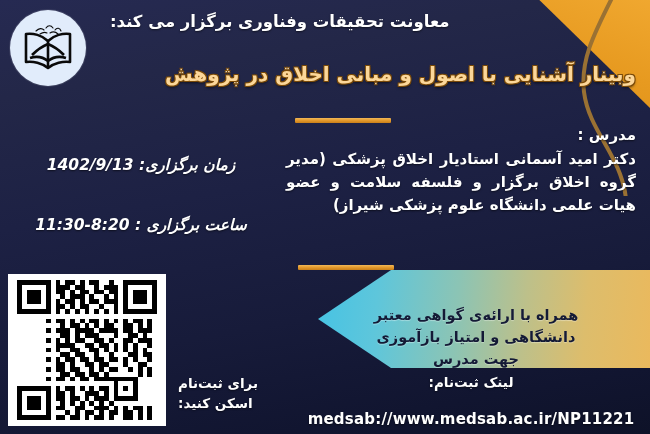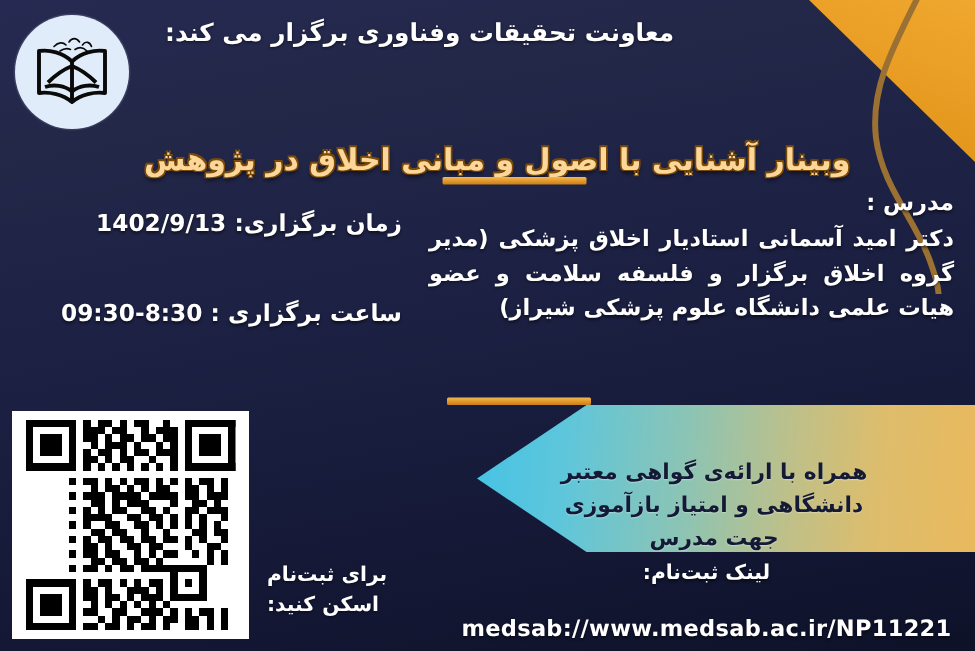--- a/index.html
+++ b/index.html
@@ -29,28 +29,27 @@
   
   .header-line{
     position:absolute;top:12px;right:14px;left:110px;
     text-align:left;direction:rtl;
     color:#ffffff;font-size:16.5px;font-weight:bold;letter-spacing:.2px;
     text-shadow:0 1px 2px rgba(0,0,0,.55);
     white-space:nowrap;
   }
   .poster-title{
     position:absolute;top:62px;right:14px;left:96px;
-    text-align:left;direction:rtl;white-space:nowrap;
+    text-align:right;direction:rtl;white-space:nowrap;
     font-size:20px;font-weight:bold;
     color:#fcd799;
     text-shadow:
       -1px -1px 0 #7a4a08, 1px -1px 0 #7a4a08,
       -1px  1px 0 #7a4a08, 1px  1px 0 #7a4a08,
        0 2px 3px rgba(0,0,0,.6);
-    margin-top: 32px;
   }
   
   .gold-bar{
     position:absolute;height:5px;width:96px;
     background:linear-gradient(180deg,#f2b857 0%,#e3992c 50%,#c97f18 100%);
     border-radius:1px;
   }
   .gold-bar.b1{left:295px;top:118px;}
   .gold-bar.b2{left:298px;top:265px;}
   
@@ -62,22 +61,22 @@
     font-size:15px;font-weight:bold;margin-bottom:4px;
     text-shadow:0 1px 2px rgba(0,0,0,.55);
   }
   .instructor .body{
     font-size:15px;font-weight:bold;line-height:1.52;
     text-align:justify;text-align-last:right;
     text-shadow:0 1px 2px rgba(0,0,0,.55);
   }
   
   .meta{
-    position:absolute;left:0;top:140px;width:268px;
-    direction:rtl;text-align:right;color:#ffffff;
+    position:absolute;left:0;top:156px;width:268px;
+    direction:rtl;text-align:center;color:#ffffff;font-style:italic;
   }
   .meta .row{
     font-size:15.5px;font-weight:bold;white-space:nowrap;
     padding-left:14px;
     text-shadow:0 1px 2px rgba(0,0,0,.55);
   }
   .meta .row.r2{margin-top:42px;}
   
   .banner{
     position:absolute;left:318px;top:270px;width:332px;height:98px;
@@ -156,21 +155,21 @@
 
   <div class="gold-bar b1"></div>
 
   <div class="instructor">
     <div class="label">مدرس :</div>
     <div class="body">دکتر امید آسمانی استادیار اخلاق پزشکی (مدیر گروه اخلاق برگزار و فلسفه سلامت و عضو هیات علمی دانشگاه علوم پزشکی شیراز)</div>
   </div>
 
   <div class="meta">
     <div class="row r1">زمان برگزاری: 1402/9/13</div>
-    <div class="row r2">ساعت برگزاری : 8:30-09:30</div>
+    <div class="row r2">ساعت برگزاری : 8:20-11:30</div>
   </div>
 
   <div class="gold-bar b2"></div>
 
   <div class="banner">
     <div class="banner-text">
       <span>همراه با ارائه‌ی گواهی معتبر</span>
       <span>دانشگاهی و  امتیاز بازآموزی</span>
       <span>جهت مدرس</span>
     </div>

